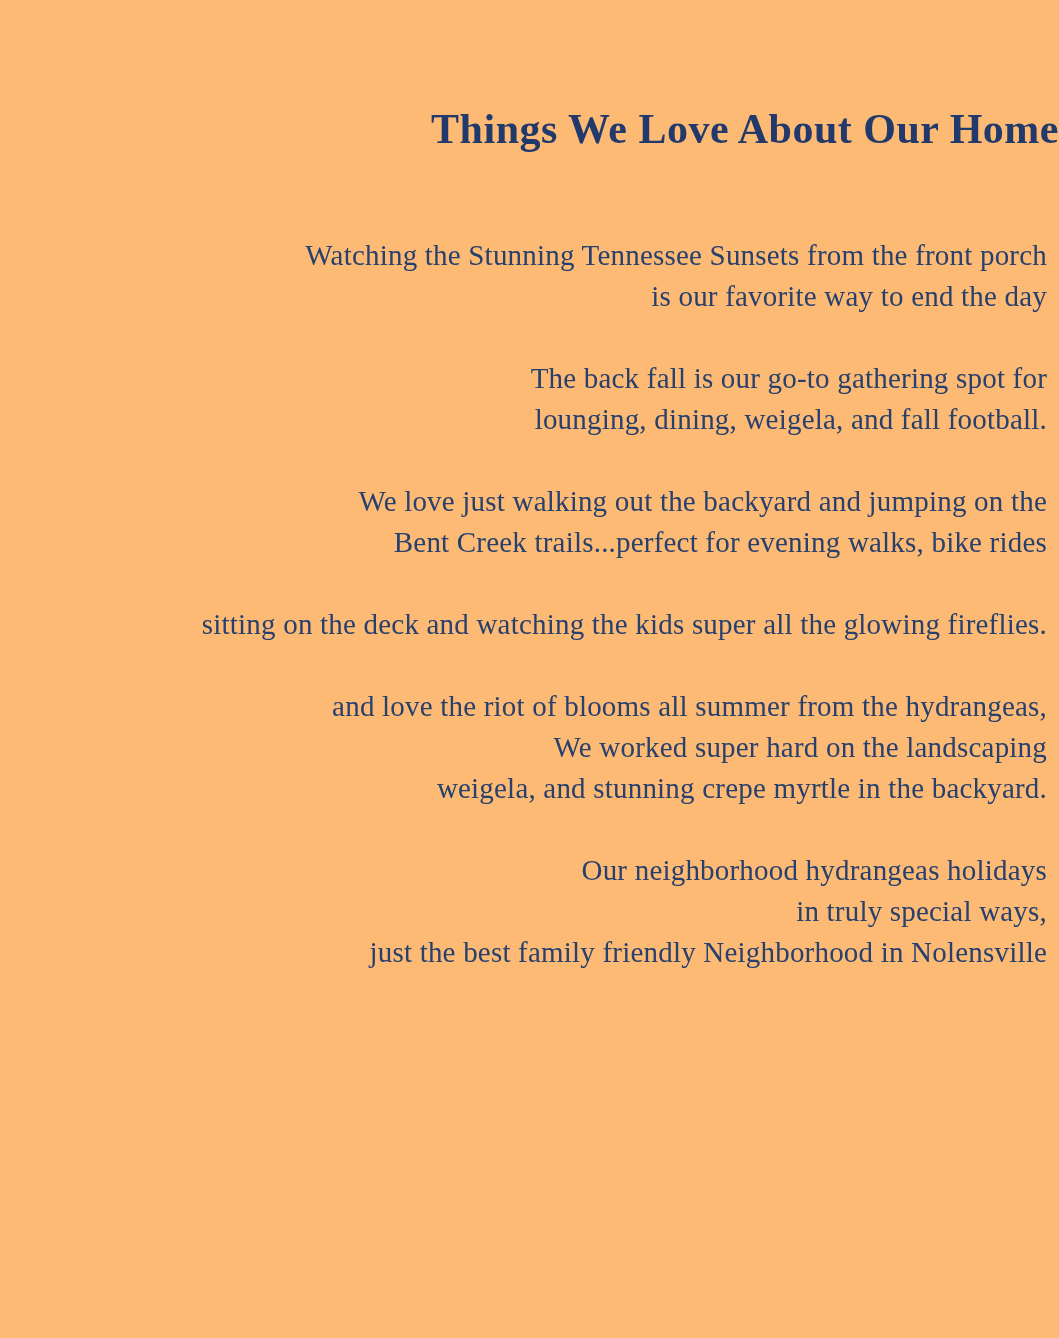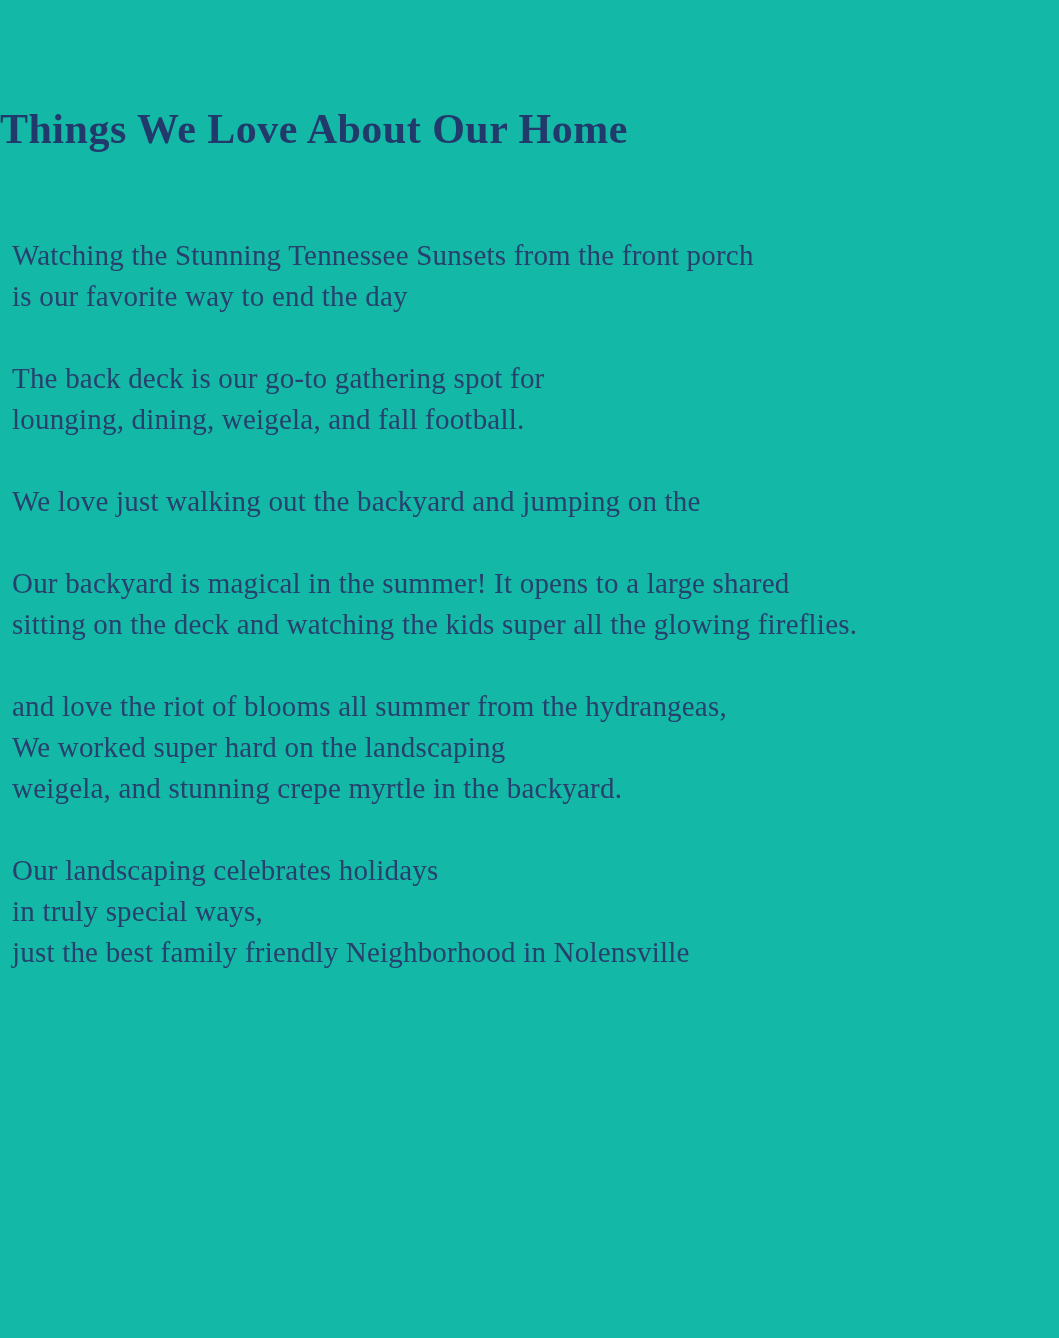--- a/index.html
+++ b/index.html
@@ -5,39 +5,39 @@
   html, body {
     margin: 0;
     padding: 0;
     background: #ffffff;
   }
   .page {
     position: relative;
     width: 1059px;
     height: 1338px;
     margin: 0 auto;
-    background: #14b8a6;
+    background: #fdba74;
     box-sizing: border-box;
     padding-top: 103px;
     font-family: "Liberation Serif", "DejaVu Serif", serif;
     color: #27406d;
-    text-align: left;
+    text-align: right;
     overflow: hidden;
   }
   h1.title {
     margin: 0 0 80px 0;
     font-size: 42px;
     line-height: 52px;
     font-weight: 600;
     letter-spacing: 0.5px;
     color: #22396b;
   }
   .paragraph {
-    margin: 0 4px 41px 0;
-    padding: 0 12px;
+    margin: 0 12px 41px 0;
+    padding: 0 0;
   }
   .paragraph:last-child {
     margin-bottom: 0;
   }
   .line {
     font-size: 29px;
     line-height: 41px;
     letter-spacing: 0.2px;
     white-space: nowrap;
   }
@@ -48,39 +48,39 @@
 <div class="page">
 
   <h1 class="title">Things We Love About Our Home</h1>
 
   <div class="paragraph">
     <div class="line">Watching the Stunning Tennessee Sunsets from the front porch</div>
     <div class="line">is our favorite way to end the day</div>
   </div>
 
   <div class="paragraph">
-    <div class="line">The back deck is our go-to gathering spot for</div>
+    <div class="line">The back fall is our go-to gathering spot for</div>
     <div class="line">lounging, dining, weigela, and fall football.</div>
   </div>
 
   <div class="paragraph">
     <div class="line">We love just walking out the backyard and jumping on the</div>
+    <div class="line">Bent Creek trails...perfect for evening walks, bike rides</div>
   </div>
 
   <div class="paragraph">
-    <div class="line">Our backyard is magical in the summer! It opens to a large shared</div>
     <div class="line">sitting on the deck and watching the kids super all the glowing fireflies.</div>
   </div>
 
 
   <div class="paragraph">
     <div class="line">and love the riot of blooms all summer from the hydrangeas,</div>
     <div class="line">We worked super hard on the landscaping</div>
     <div class="line">weigela, and stunning crepe myrtle in the backyard.</div>
   </div>
 
   <div class="paragraph">
-    <div class="line">Our landscaping celebrates holidays</div>
+    <div class="line">Our neighborhood hydrangeas holidays</div>
     <div class="line">in truly special ways,</div>
     <div class="line">just the best family friendly Neighborhood in Nolensville</div>
   </div>
 
 </div>
 
 </body></html>

